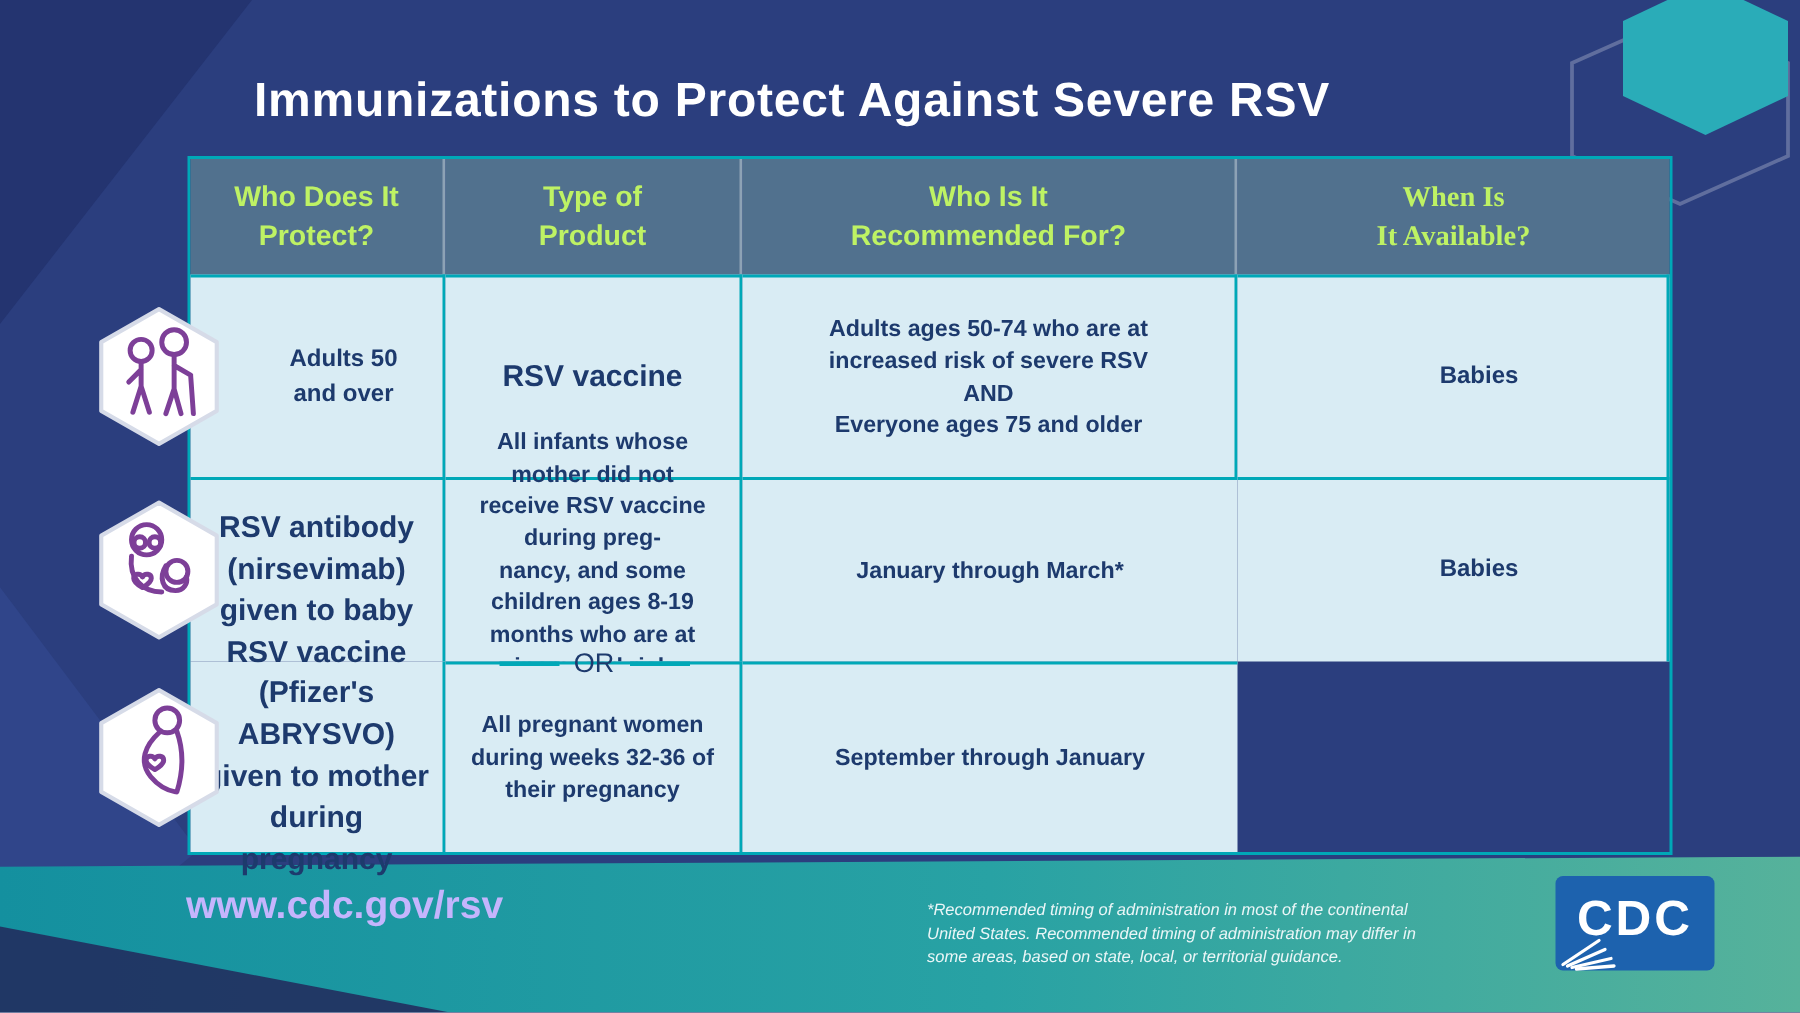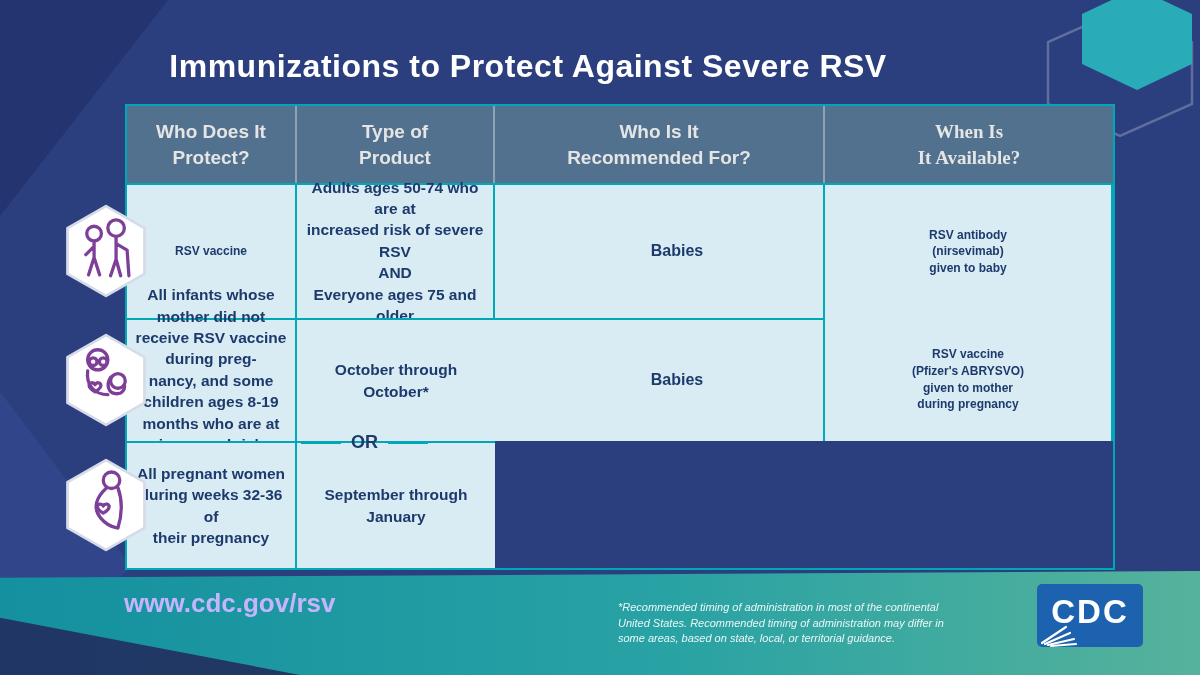--- a/index.html
+++ b/index.html
@@ -18,38 +18,38 @@
 
   
   .title { position:absolute; left:0; top:48px; width:1056px; text-align:center;
            color:#ffffff; font-size:32px; font-weight:700; letter-spacing:.5px; }
 
   
   .table { position:absolute; left:125px; top:104px; width:990px; height:466px;
            display:grid; grid-template-columns:170px 198px 330px 288px;
            grid-template-rows:77px 135px 123px 127px;
            border:2px solid #00a8b7; }
-  .th { background:#51718e; color:#e5e5e5; font-size:19px; font-weight:700;
+  .th { background:#51718e; color:#bef264; font-size:19px; font-weight:700;
         display:flex; align-items:center; justify-content:center; text-align:center;
         white-space:pre-line; line-height:1.35; border-right:2px solid rgba(255,255,255,.35); }
   .th.last { border-right:none;font-family:Liberation Serif, serif; }
   .cell { background:#d9ecf4; color:#1d3a6d; font-weight:700;
           display:flex; align-items:center; justify-content:center; text-align:center;
           white-space:pre-line; line-height:1.38;
           border-top:2px solid #00a8b7; border-right:2px solid #00a8b7; }
   .cell.col1 { padding-left:36px; font-size:16px; }
-  .cell.col2 { font-size:12px; padding:0 6px; }
+  .cell.col2 { font-size:20px; padding:0 6px; }
   .cell.col3 { font-size:15.5px; padding:12px 8px; }
   .cell.col4 { font-size:15.5px; padding:0 12px; border-right:none; }
   .cell.no-top { border-top:none; }
 
   
   .or-chip { position:absolute; left:301px; top:429px; width:190px; height:26px; z-index:5;
-             display:flex; align-items:center; justify-content:flex-start; gap:10px;
-             color:#1d3a6d; font-size:18px; font-weight:700; }
+             display:flex; align-items:center; justify-content:center; gap:10px;
+             color:#1d3a6d; font-size:18px; font-weight:400; }
   .or-chip::before, .or-chip::after { content:""; width:40px; height:3px; background:#00a8b7; }
 
   
   .badge { position:absolute; left:62px; width:88px; height:98px; z-index:6; }
   .badge svg { width:100%; height:100%; }
 
   
   .url { position:absolute; left:124px; top:588px; color:#c4b5fd; font-size:26px; font-weight:700; }
   .footnote { position:absolute; left:618px; top:600px; width:356px; color:#eaf6f7;
               font-size:11px; font-style:italic; line-height:1.42; white-space:pre-line; }
@@ -77,36 +77,38 @@
   <div class="table">
     <div class="th">Who Does It
 Protect?</div>
     <div class="th">Type of
 Product</div>
     <div class="th">Who Is It
 Recommended For?</div>
     <div class="th last">When Is
 It Available?</div>
 
+    <div class="cell col1">Adults 50
+and over</div>
     <div class="cell col2">RSV vaccine</div>
     <div class="cell col3">Adults ages 50-74 who are at
 increased risk of severe RSV
 AND
 Everyone ages 75 and older</div>
 
     <div class="cell col1">Babies</div>
     <div class="cell col2">RSV antibody
 (nirsevimab)
 given to baby</div>
     <div class="cell col3">All infants whose mother did not
 receive RSV vaccine during preg-
 nancy, and some children ages 8-19
 months who are at increased risk
 for severe RSV</div>
-    <div class="cell col4">October through October*</div>
+    <div class="cell col4">January through March*</div>
 
     <div class="cell col1">Babies</div>
     <div class="cell col2 no-top">RSV vaccine
 (Pfizer's ABRYSVO)
 given to mother
 during pregnancy</div>
     <div class="cell col3">All pregnant women
 during weeks 32-36 of
 their pregnancy</div>
     <div class="cell col4">September through January</div>

